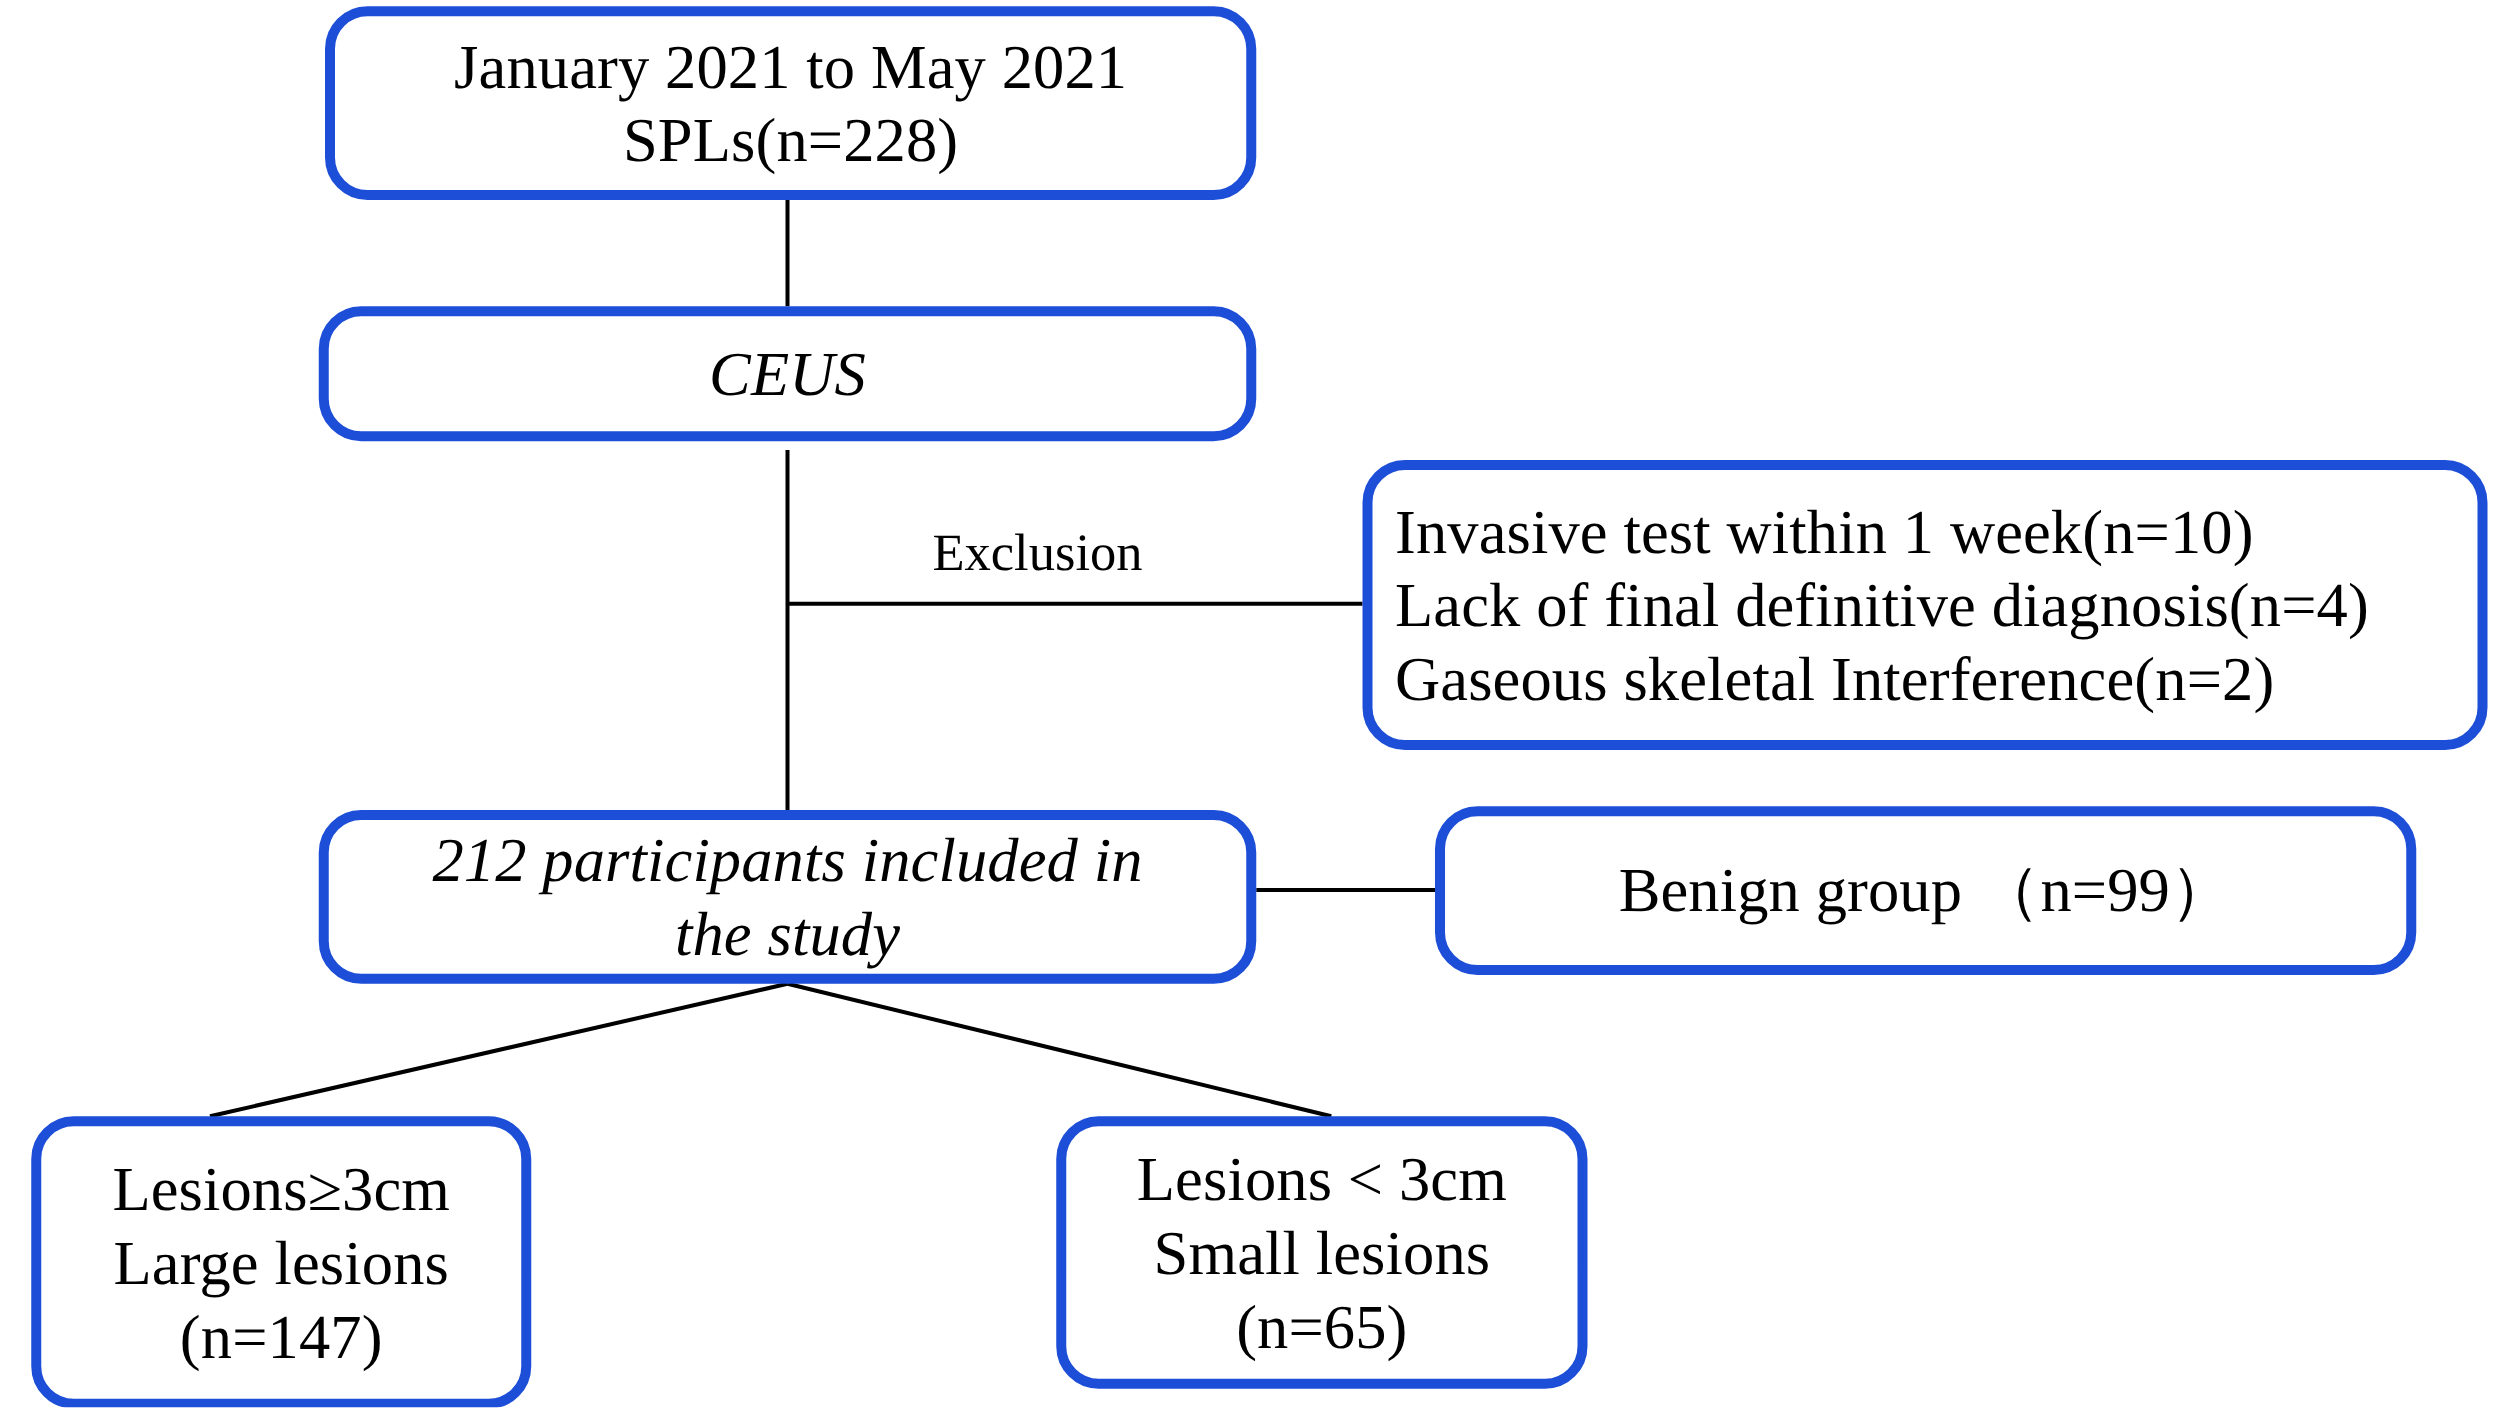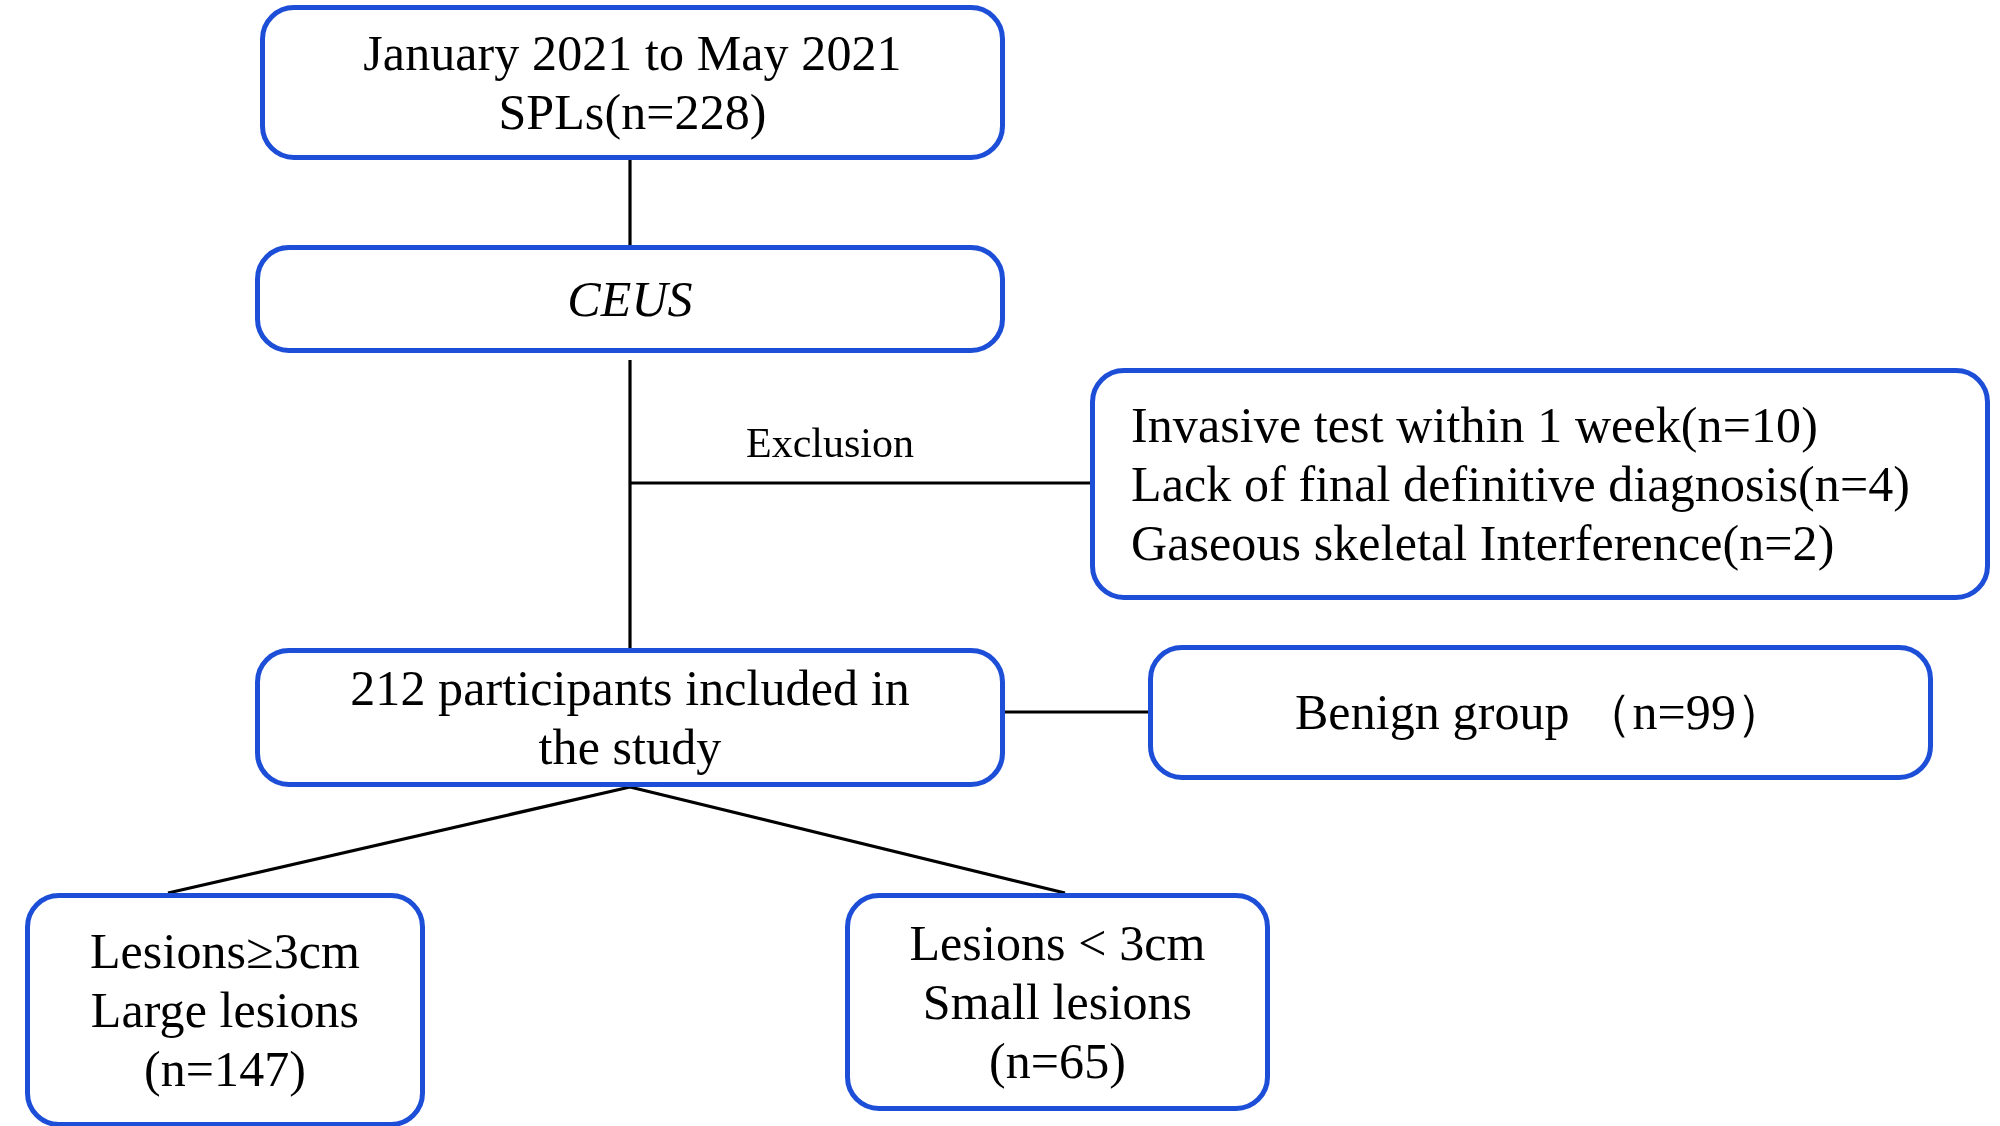--- a/index.html
+++ b/index.html
@@ -12,21 +12,21 @@
     width: 2000px;
     height: 1126px;
     background: #ffffff;
     font-family: "Liberation Serif", "DejaVu Serif", serif;
     color: #000000;
     overflow: hidden;
   }
   .node {
     position: absolute;
     box-sizing: border-box;
-    border: 5px solid #1d4ed8;
+    border: 8px solid #1d4ed8;
     border-radius: 34px;
     background: #ffffff;
     display: flex;
     flex-direction: column;
     align-items: center;
     justify-content: center;
     text-align: center;
     z-index: 2;
   }
   .node .line {
@@ -34,21 +34,21 @@
     white-space: pre;
     line-height: 1.18;
     font-size: 50px;
     letter-spacing: 0.1px;
   }
   .node.left-align-block {
     align-items: flex-start;
   }
   .node.left-align-block .line {
     text-align: left;
-    padding-left: 36px;
+    padding-left: 18px;
   }
   .edge-label {
     position: absolute;
     font-size: 42px;
     line-height: 1;
     white-space: pre;
     z-index: 3;
     background: #ffffff;
     padding: 0 6px;
   }
@@ -91,21 +91,21 @@
   </div>
 
   <div class="edge-label" style="left:740px; top:422px;">Exclusion</div>
 
   <div class="node left-align-block" style="left:1090px; top:368px; width:900px; height:232px;">
     <span class="line">Invasive test within 1 week(n=10)</span>
     <span class="line">Lack of final definitive diagnosis(n=4)</span>
     <span class="line">Gaseous skeletal Interference(n=2)</span>
   </div>
 
-  <div class="node" style="left:255px; top:648px; width:750px; height:139px;">
+  <div class="node" style="left:255px; top:648px; width:750px; height:139px;font-style:italic;">
     <span class="line">212 participants included in</span>
     <span class="line">the study</span>
   </div>
 
   <div class="node" style="left:1148px; top:645px; width:785px; height:135px;">
     <span class="line">Benign group （n=99）</span>
   </div>
 
   <div class="node" style="left:25px; top:893px; width:400px; height:234px;">
     <span class="line">Lesions≥3cm</span>

